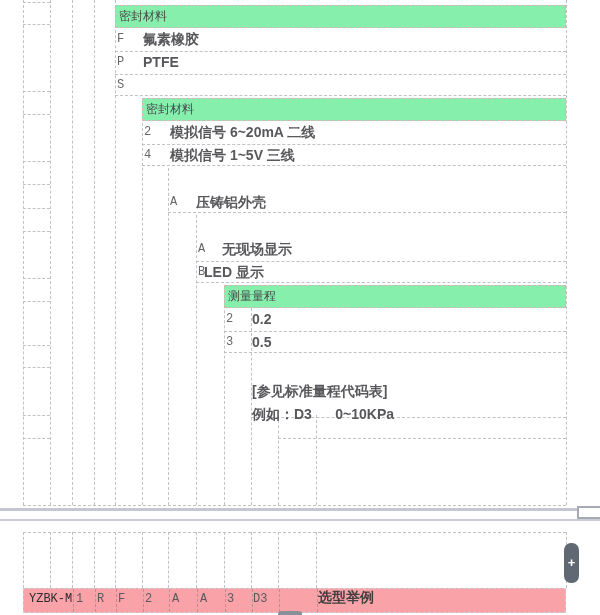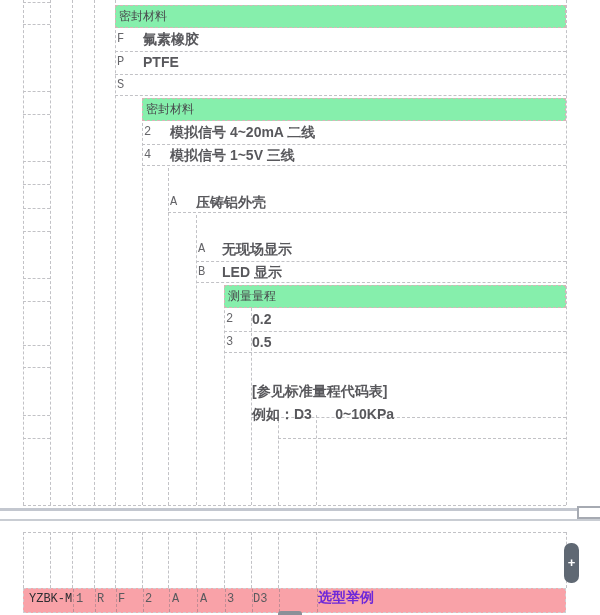--- a/index.html
+++ b/index.html
@@ -11,21 +11,21 @@
        box-sizing:border-box;font-size:12px;line-height:21px;color:#48484c;
        padding-left:3px;white-space:pre;z-index:3;}
   .txt{position:absolute;height:23px;font-size:14px;line-height:23px;color:#58585c;
        white-space:pre;z-index:3;font-weight:bold;}
   .code{position:absolute;height:23px;font-family:"Liberation Mono",monospace;
         font-size:12px;line-height:23px;color:#66666a;white-space:pre;z-index:3;}
   #pinkrow{position:absolute;left:23px;top:588px;width:543px;height:25px;
            background:#f9a2a8;border:1px dashed #cfced2;box-sizing:border-box;z-index:2;}
   .pvl{position:absolute;top:0;height:100%;width:0;border-left:1px dashed rgba(110,110,120,.40);}
   #pinkrow .code{color:#5a5a5e;line-height:20px;height:20px;}
-  #pinkrow .txt{line-height:20px;height:20px;color:#6d28d9;}
+  #pinkrow .txt{line-height:20px;height:20px;color:#404040;}
   #band{position:absolute;left:0;top:508px;width:600px;height:13px;background:#fff;
         border-top:3px solid #c3c7cf;border-bottom:2px solid #c9cdd3;box-sizing:border-box;z-index:4;}
   #bandbox{position:absolute;left:577px;top:506px;width:26px;height:13px;background:#fff;
            border:2px solid #a6aab2;box-sizing:border-box;z-index:5;}
   #colhandle{position:absolute;left:564px;top:543px;width:15px;height:40px;background:#5f6873;
              border-radius:7px;color:#fff;font-size:13px;font-weight:bold;text-align:center;
              line-height:40px;z-index:6;}
   #rowhandle{position:absolute;left:278px;top:611px;width:24px;height:6px;background:#8a9099;
              border-radius:3px 3px 0 0;z-index:6;}
 </style>
@@ -80,31 +80,31 @@
 
   <div class="bar" style="left:115px;top:5px;width:451px">密封材料</div>
   <span class="code" style="left:117px;top:28px">F</span>
   <span class="txt" style="left:143px;top:28px">氟素橡胶</span>
   <span class="code" style="left:117px;top:51px">P</span>
   <span class="txt" style="left:143px;top:51px">PTFE</span>
   <span class="code" style="left:117px;top:74px">S</span>
 
   <div class="bar" style="left:142px;top:98px;width:424px">密封材料</div>
   <span class="code" style="left:144px;top:121px">2</span>
-  <span class="txt" style="left:170px;top:121px">模拟信号 4~20mA 二线</span>
+  <span class="txt" style="left:170px;top:121px">模拟信号 6~20mA 二线</span>
   <span class="code" style="left:144px;top:144px">4</span>
   <span class="txt" style="left:170px;top:144px">模拟信号 1~5V 三线</span>
 
   <span class="code" style="left:170px;top:191px">A</span>
   <span class="txt" style="left:196px;top:191px">压铸铝外壳</span>
 
   <span class="code" style="left:198px;top:238px">A</span>
   <span class="txt" style="left:222px;top:238px">无现场显示</span>
   <span class="code" style="left:198px;top:261px">B</span>
-  <span class="txt" style="left:222px;top:261px">LED 显示</span>
+  <span class="txt" style="left:204px;top:261px">LED 显示</span>
 
   <div class="bar" style="left:224px;top:285px;width:342px">测量量程</div>
   <span class="code" style="left:226px;top:308px">2</span>
   <span class="txt" style="left:252px;top:308px">0.2</span>
   <span class="code" style="left:226px;top:331px">3</span>
   <span class="txt" style="left:252px;top:331px">0.5</span>
 
   <span class="txt" style="left:252px;top:380px">[参见标准量程代码表]</span>
   <span class="txt" style="left:252px;top:403px">例如：D3      0~10KPa</span>
 

